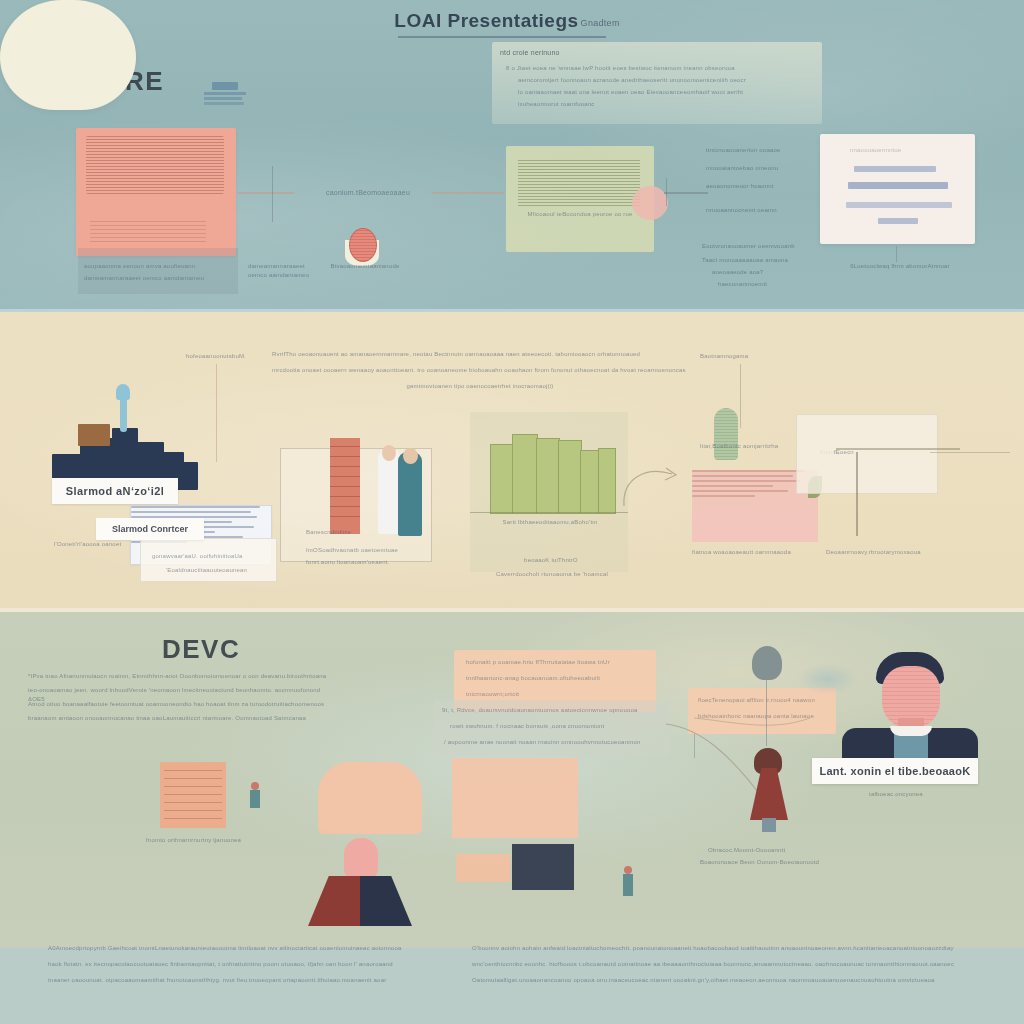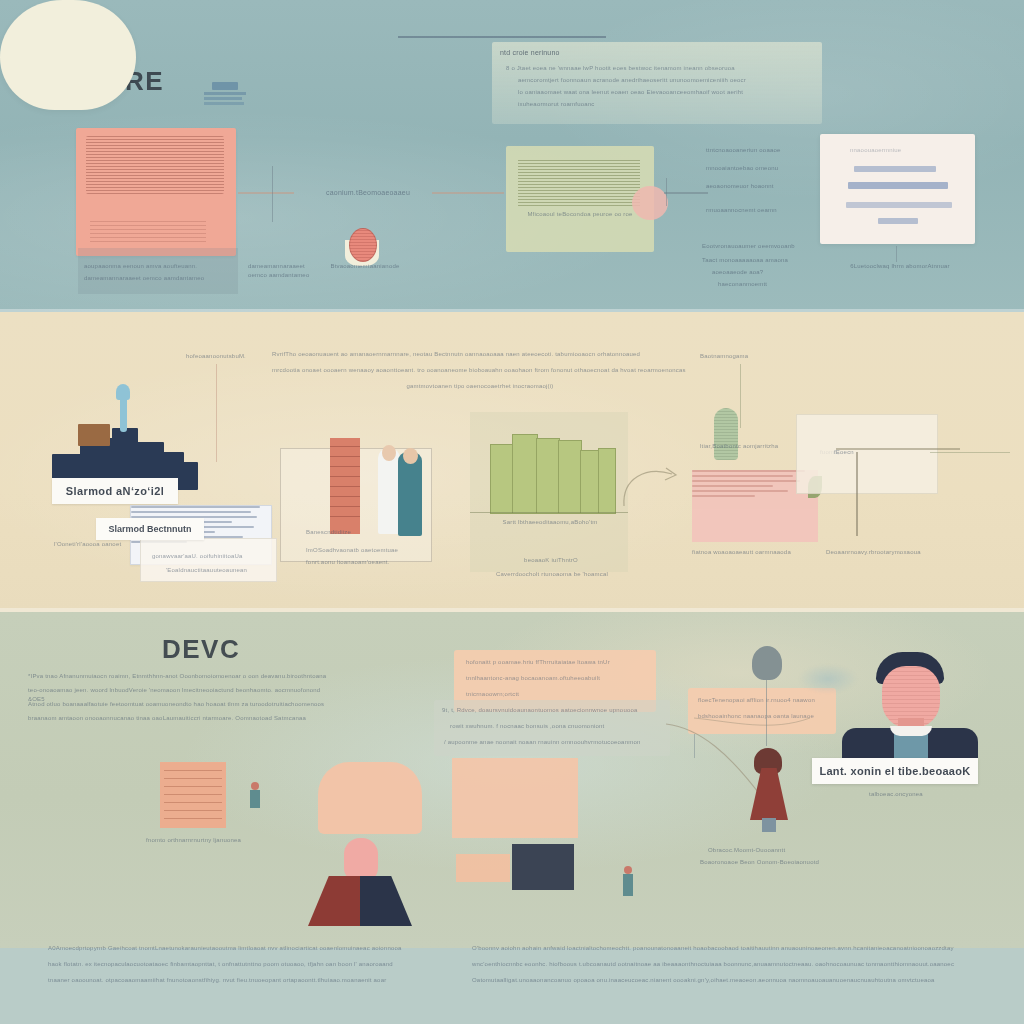--- a/index.html
+++ b/index.html
@@ -204,20 +204,23 @@
   .curve{position:absolute;pointer-events:none;}
 </style>
 </head>
 <body>
 
 <div id="stage">
 
   <div class="band" id="band-top">
     <div class="haze"></div>
 
+    <div id="title-wrap">
+      <span id="title-main">LOAI Presentatiegs</span><span id="title-sub">Gnadtem</span>
+    </div>
     <div id="title-rule"></div>
 
     <div class="heading" style="left:80px;top:66px;">MORE</div>
 
     <div style="position:absolute;left:204px;top:82px;width:42px;height:24px;">
       <div style="position:absolute;left:8px;top:0;width:26px;height:8px;background:#51789a;opacity:.55;border-radius:1px;"></div>
       <div style="position:absolute;left:0;top:10px;width:42px;height:3px;background:#51789a;opacity:.45;"></div>
       <div style="position:absolute;left:0;top:15px;width:38px;height:3px;background:#51789a;opacity:.40;"></div>
       <div style="position:absolute;left:0;top:20px;width:40px;height:3px;background:#51789a;opacity:.35;"></div>
     </div>
@@ -319,21 +322,21 @@
       <div class="ln" style="width:90%;"></div>
         <div class="ln" style="width:72%;"></div>
       <div class="ln" style="width:88%;"></div>
         <div class="ln" style="width:60%;"></div>
       <div class="ln" style="width:80%;"></div>
         <div class="ln" style="width:40%;"></div>
     </div>
   </div>
   <div id="m-doc2"></div>
   <div id="m-lbl-doc">
-    <span>Slarmod Bectnnutn</span>
+    <span>Slarmod Conrtcer</span>
   </div>
   <div class="blurtxt xs" style="left:152px;top:552px;width:130px;">gonawvaar'aaU. ooifuhiniitoaUa</div>
   <div class="blurtxt xs" style="left:166px;top:566px;width:120px;">'Eoaldnauctitaauuteoaunean</div>
 
   <div id="m-office"></div>
   <div id="m-brick">
     <div class="row" style="top:8px;"></div>
       <div class="row" style="top:18px;"></div>
     <div class="row" style="top:28px;"></div>
       <div class="row" style="top:38px;"></div>

